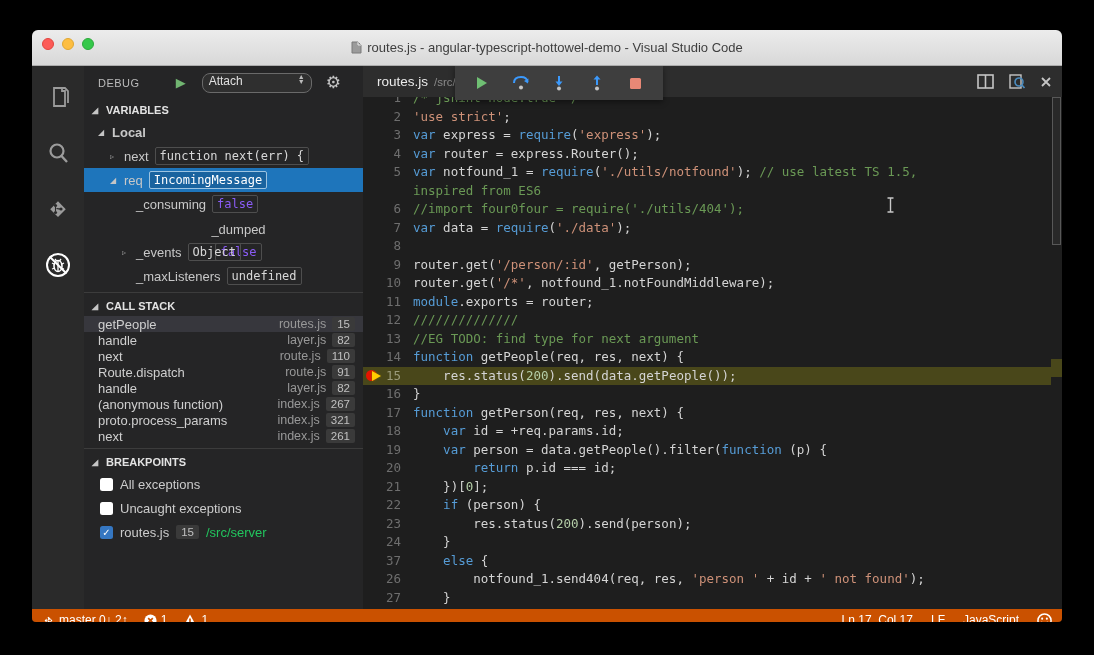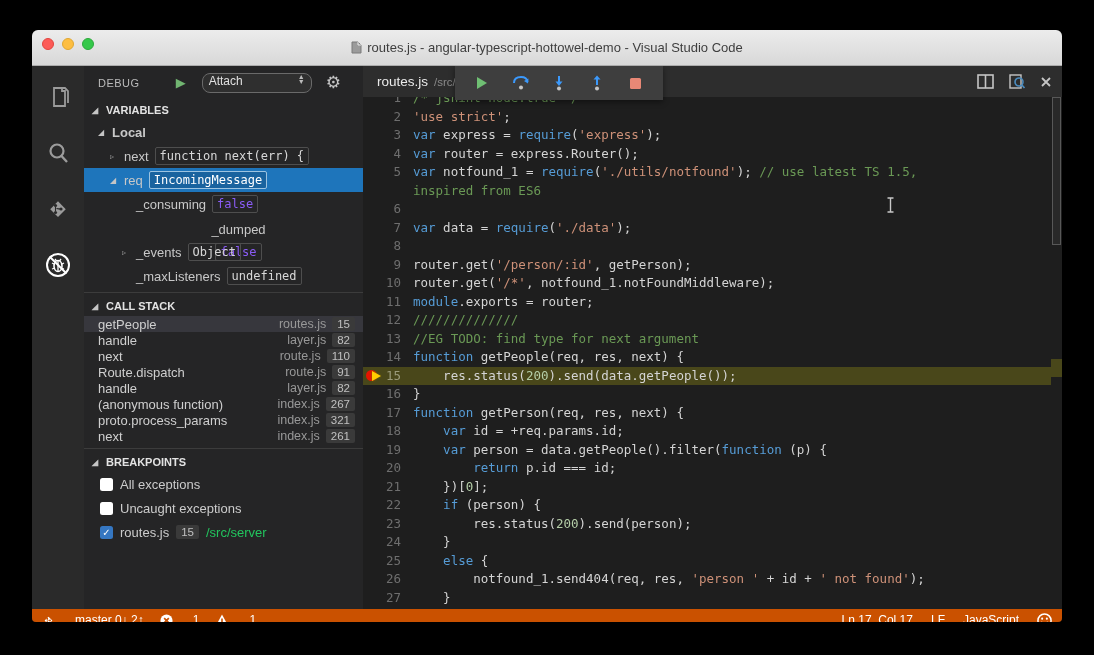--- a/index.html
+++ b/index.html
@@ -86,21 +86,21 @@
   .tok-p { color:#D4D4D4; } .tok-kw { color:#569CD6; } .tok-str { color:#CE9178; }
   .tok-com { color:#6A9955; } .tok-num { color:#B5CEA8; }
   .scrollbar { position:absolute; right:0; top:0; bottom:0; width:11px; }
   .sb-thumb { position:absolute; left:1px; right:1px; top:0; height:148px;
               border:1px solid #585858; background:rgba(121,121,121,.12); }
   .sb-mark { position:absolute; left:0; right:0; top:262px; height:18px; background:#49471A; }
   .ibeam { position:absolute; left:523px; top:100px; color:#C8C8C8; z-index:6; }
   
   .statusbar { height:22px; background:#CA5100; color:#FFFFFF; font-size:12px;
                display:flex; align-items:center; padding:0 10px; gap:16px; }
-  .sb-group { display:flex; align-items:center; gap:20px; }
+  .sb-group { display:flex; align-items:center; gap:4px; }
   .sb-right { margin-left:auto; display:flex; align-items:center; gap:18px; }
 </style>
 </head>
 <body>
 
 <div class="window">
 
   <div class="titlebar">
     <div class="lights">
       <div class="light red"></div>
@@ -331,40 +331,40 @@
       </div>
 
       <div class="code-area">
         <div class="code-scroll" id="code-lines">
             <div class="cline" style="margin-top: -8px;"><span class="gutter">1</span><span><span class="tok-com">/* jshint node:true */</span></span></div>
             <div class="cline"><span class="gutter">2</span><span><span class="tok-str">'use strict'</span><span class="tok-p">;</span></span></div>
             <div class="cline"><span class="gutter">3</span><span><span class="tok-kw">var</span><span class="tok-p"> express = </span><span class="tok-kw">require</span><span class="tok-p">(</span><span class="tok-str">'express'</span><span class="tok-p">);</span></span></div>
             <div class="cline"><span class="gutter">4</span><span><span class="tok-kw">var</span><span class="tok-p"> router = express.Router();</span></span></div>
             <div class="cline"><span class="gutter">5</span><span><span class="tok-kw">var</span><span class="tok-p"> notfound_1 = </span><span class="tok-kw">require</span><span class="tok-p">(</span><span class="tok-str">'./utils/notfound'</span><span class="tok-p">); </span><span class="tok-com">// use latest TS 1.5,</span></span></div>
             <div class="cline"><span class="gutter"></span><span><span class="tok-com">inspired from ES6</span></span></div>
-            <div class="cline"><span class="gutter">6</span></div>
+            <div class="cline"><span class="gutter">6</span><span><span class="tok-com">//import four0four = require('./utils/404');</span></span></div>
             <div class="cline"><span class="gutter">7</span><span><span class="tok-kw">var</span><span class="tok-p"> data = </span><span class="tok-kw">require</span><span class="tok-p">(</span><span class="tok-str">'./data'</span><span class="tok-p">);</span></span></div>
             <div class="cline"><span class="gutter">8</span></div>
             <div class="cline"><span class="gutter">9</span><span><span class="tok-p">router.get(</span><span class="tok-str">'/person/:id'</span><span class="tok-p">, getPerson);</span></span></div>
             <div class="cline"><span class="gutter">10</span><span><span class="tok-p">router.get(</span><span class="tok-str">'/*'</span><span class="tok-p">, notfound_1.notFoundMiddleware);</span></span></div>
             <div class="cline"><span class="gutter">11</span><span><span class="tok-kw">module</span><span class="tok-p">.exports = router;</span></span></div>
             <div class="cline"><span class="gutter">12</span><span><span class="tok-com">//////////////</span></span></div>
             <div class="cline"><span class="gutter">13</span><span><span class="tok-com">//EG TODO: find type for next argument</span></span></div>
             <div class="cline"><span class="gutter">14</span><span><span class="tok-kw">function</span><span class="tok-p"> getPeople(req, res, next) {</span></span></div>
             <div class="cline current"><span class="gutter">15<span class="bp-dot"></span><span class="bp-arrow"></span></span><span><span class="tok-p">    res.status(</span><span class="tok-num">200</span><span class="tok-p">).send(data.getPeople());</span></span></div>
             <div class="cline"><span class="gutter">16</span><span><span class="tok-p">}</span></span></div>
             <div class="cline"><span class="gutter">17</span><span><span class="tok-kw">function</span><span class="tok-p"> getPerson(req, res, next) {</span></span></div>
             <div class="cline"><span class="gutter">18</span><span><span class="tok-p">    </span><span class="tok-kw">var</span><span class="tok-p"> id = +req.params.id;</span></span></div>
             <div class="cline"><span class="gutter">19</span><span><span class="tok-p">    </span><span class="tok-kw">var</span><span class="tok-p"> person = data.getPeople().filter(</span><span class="tok-kw">function</span><span class="tok-p"> (p) {</span></span></div>
             <div class="cline"><span class="gutter">20</span><span><span class="tok-p">        </span><span class="tok-kw">return</span><span class="tok-p"> p.id === id;</span></span></div>
             <div class="cline"><span class="gutter">21</span><span><span class="tok-p">    })[</span><span class="tok-num">0</span><span class="tok-p">];</span></span></div>
             <div class="cline"><span class="gutter">22</span><span><span class="tok-p">    </span><span class="tok-kw">if</span><span class="tok-p"> (person) {</span></span></div>
             <div class="cline"><span class="gutter">23</span><span><span class="tok-p">        res.status(</span><span class="tok-num">200</span><span class="tok-p">).send(person);</span></span></div>
             <div class="cline"><span class="gutter">24</span><span><span class="tok-p">    }</span></span></div>
-            <div class="cline"><span class="gutter">25</span><span><span class="tok-p">    </span><span class="tok-kw">else</span><span class="tok-p"> {</span></span></div>
+            <div class="cline"><span class="gutter">37</span><span><span class="tok-p">    </span><span class="tok-kw">else</span><span class="tok-p"> {</span></span></div>
             <div class="cline"><span class="gutter">26</span><span><span class="tok-p">        notfound_1.send404(req, res, </span><span class="tok-str">'person '</span><span class="tok-p"> + id + </span><span class="tok-str">' not found'</span><span class="tok-p">);</span></span></div>
             <div class="cline"><span class="gutter">27</span><span><span class="tok-p">    }</span></span></div>
             <div class="cline"><span class="gutter">28</span><span><span class="tok-p">}</span></span></div>
           </div>
         <div class="ibeam">
           <svg width="9" height="16" viewBox="0 0 9 16">
               <path d="M1.5 1 H7.5 M4.5 1 V15 M1.5 15 H7.5" stroke="#C8C8C8" stroke-width="1.4" fill="none"></path>
             </svg>
         </div>
         <div class="scrollbar">

